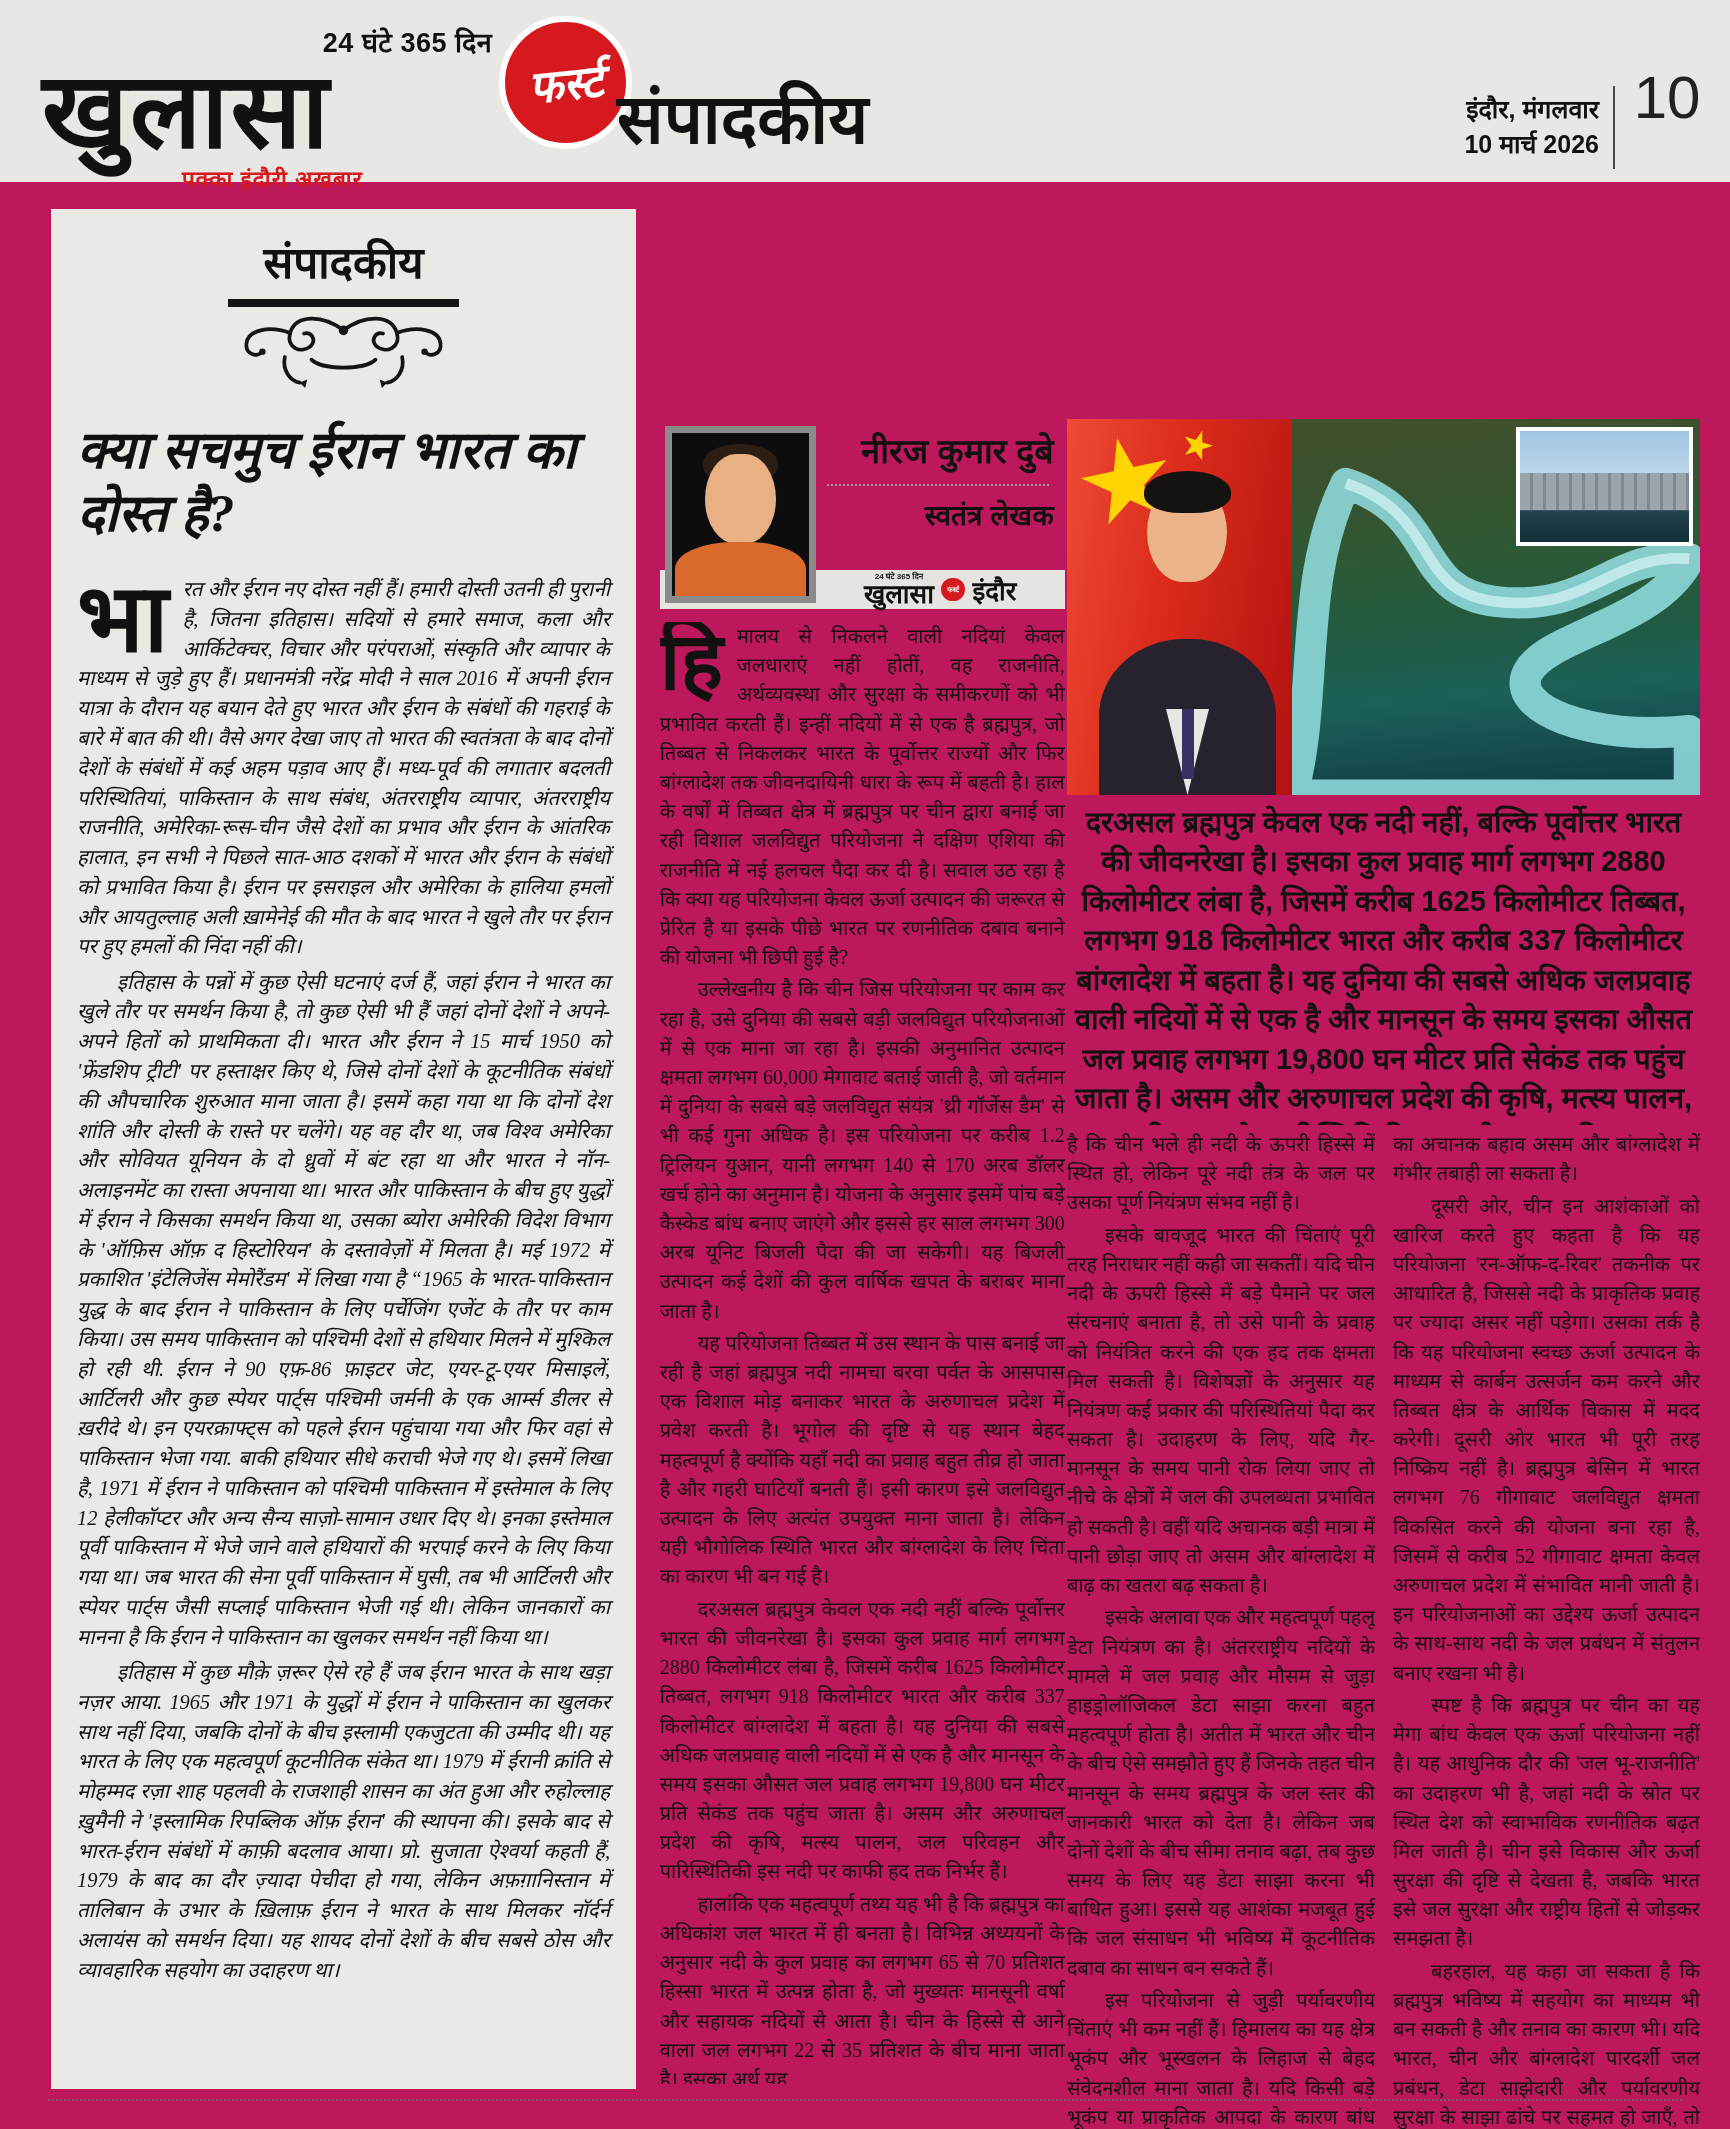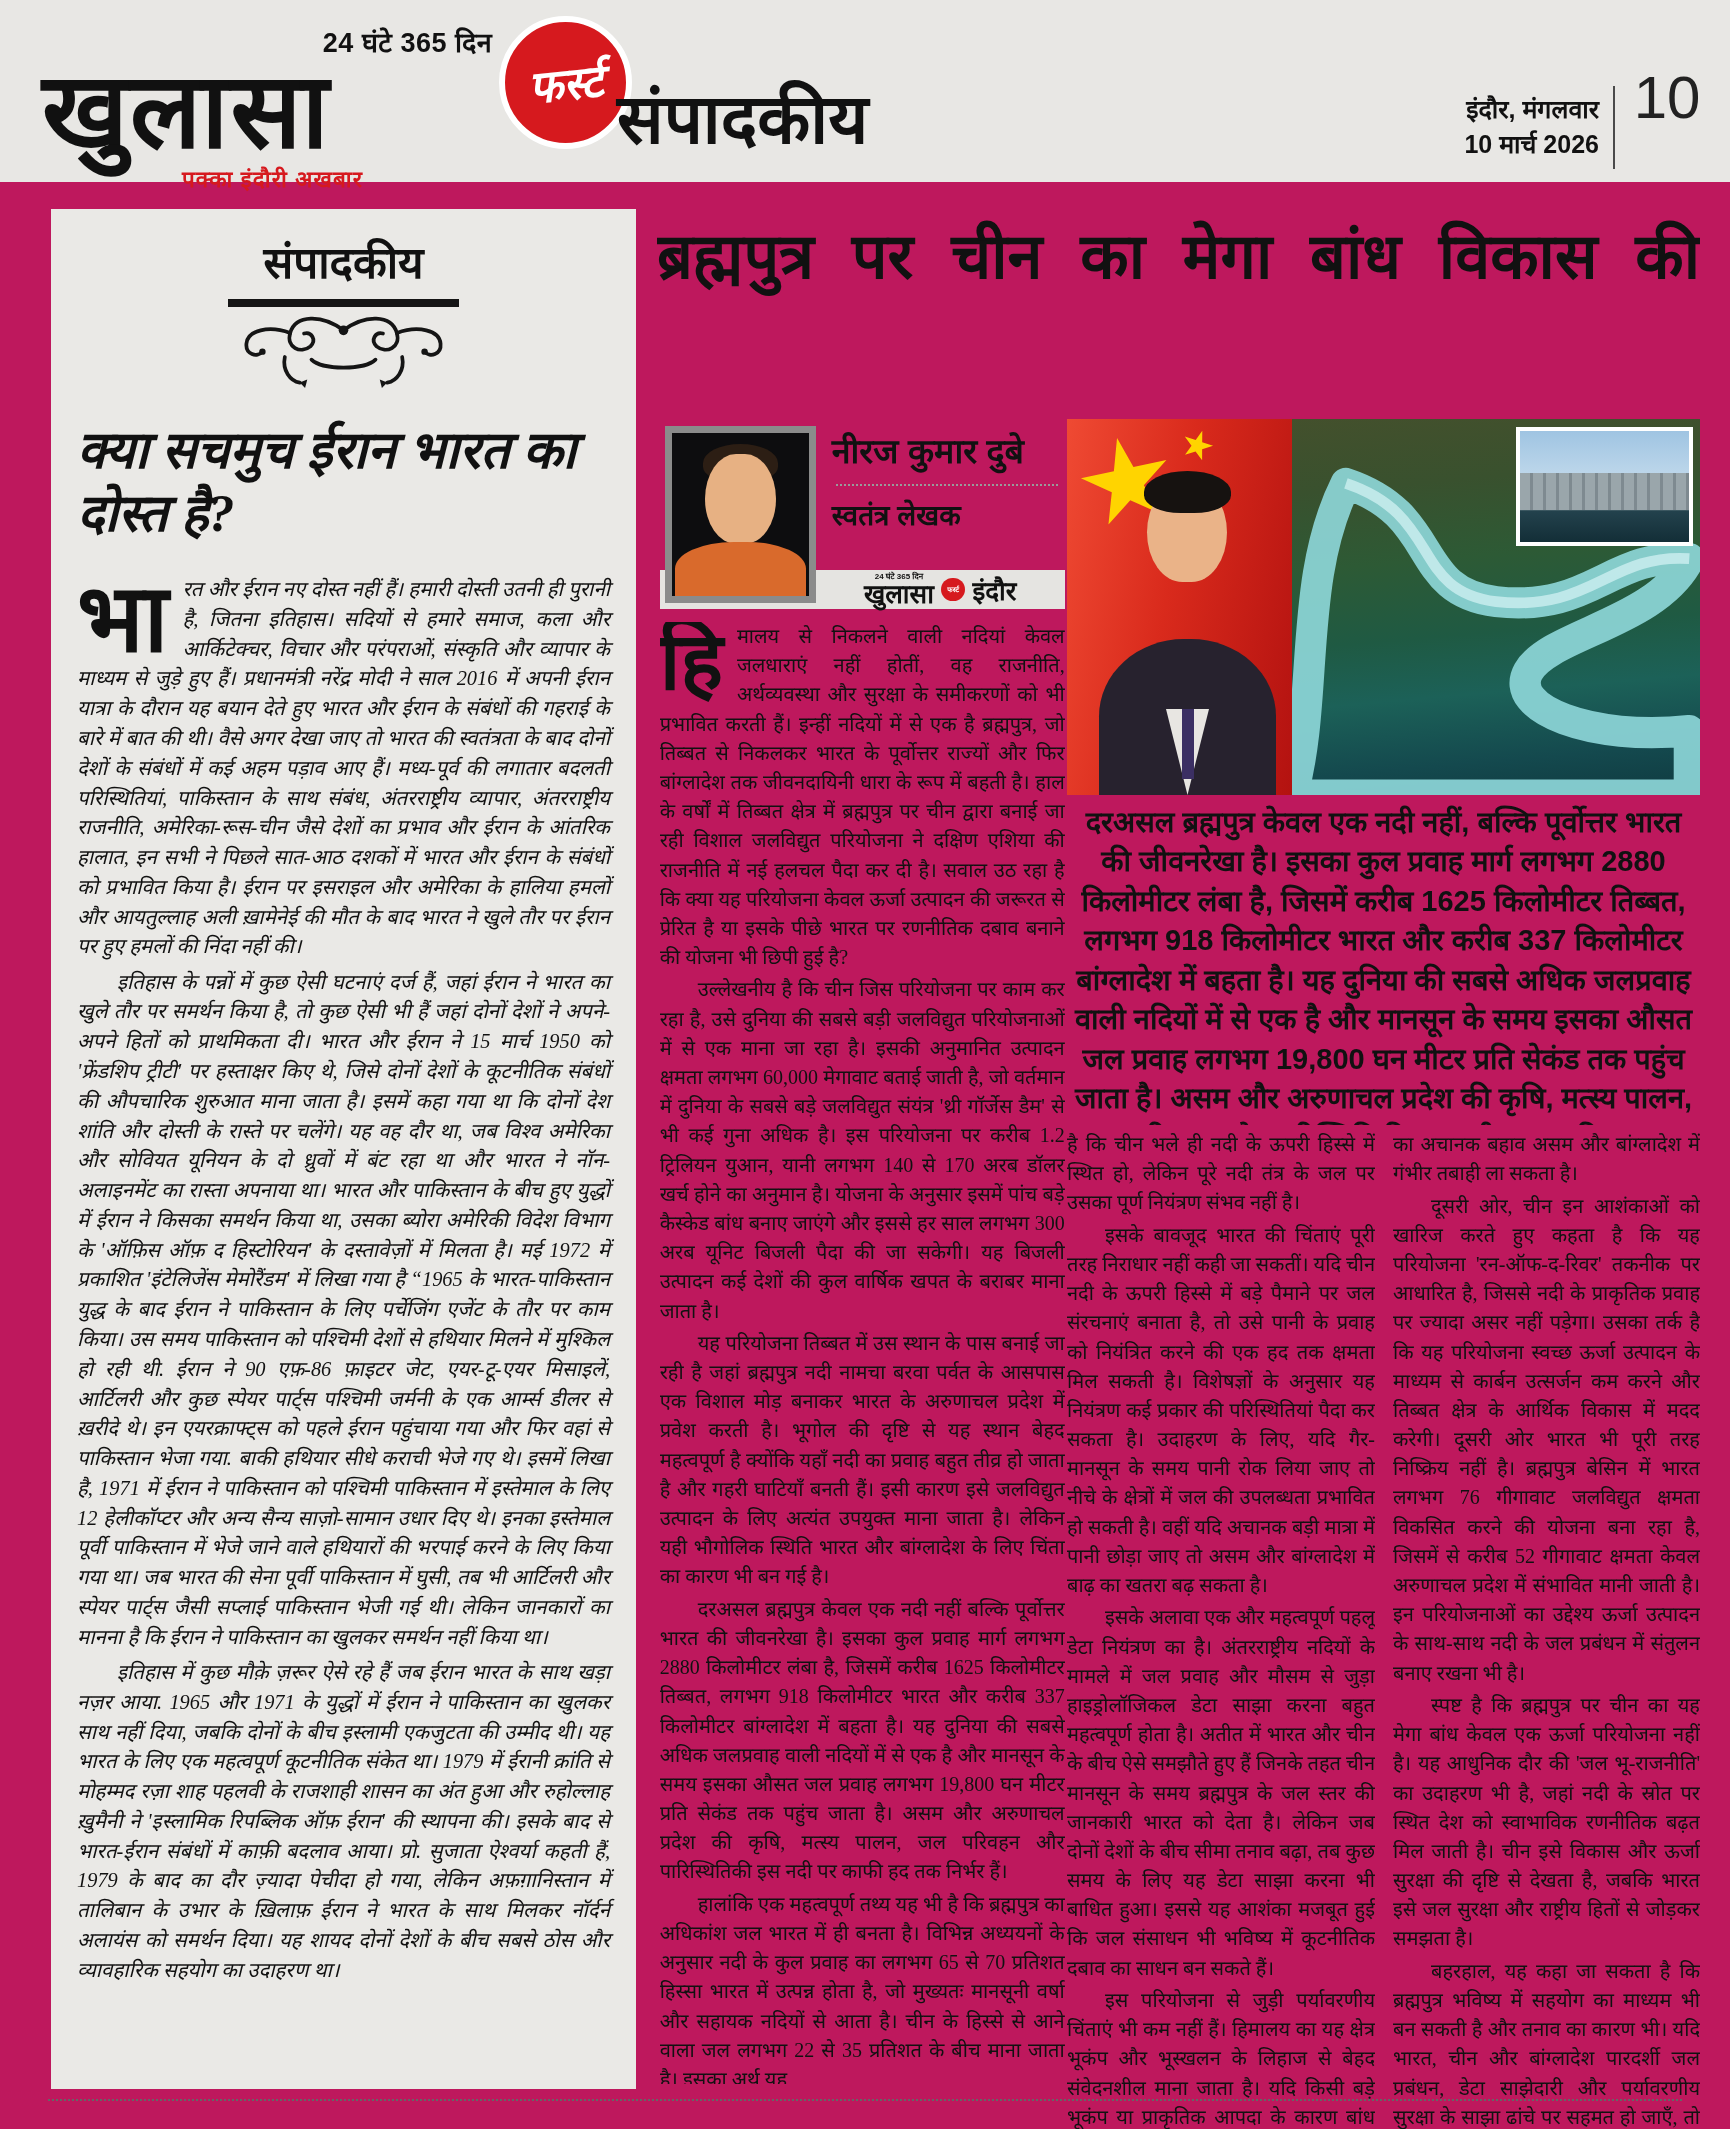--- a/index.html
+++ b/index.html
@@ -46,21 +46,21 @@
   
   .author-row{position:absolute;left:2.7px;top:210px;width:405px;height:187px;}
   .author-photo{position:absolute;left:5.4px;top:4.3px;width:151px;height:177px;
                 border:7.5px solid #8b8b8b;box-sizing:border-box;background:#0d0d0f;overflow:hidden;z-index:2;}
   .ap-face{position:absolute;left:33px;top:20.4px;width:71px;height:90px;background:#e7b183;
            border-radius:48%/55%;}
   .ap-hair{position:absolute;left:31px;top:10.7px;width:75px;height:38px;background:#2c1e14;
            border-radius:50% 50% 40% 40%;}
   .ap-shirt{position:absolute;left:3.2px;bottom:-4.3px;width:131px;height:59px;background:#d96a2c;
            border-radius:45% 45% 0 0;}
-  .author-meta{position:absolute;left:172px;top:5.4px;width:231px;text-align:left;}
+  .author-meta{position:absolute;left:163px;top:5.4px;width:231px;text-align:right;}
   .author-name{font-family:"Liberation Sans",sans-serif;font-weight:900;font-size:34px;}
   .author-rule{border-top:2.7px dotted #9a9a9a;margin:10.7px 4.3px 8.6px;}
   .author-role{font-family:"Liberation Sans",sans-serif;font-weight:700;font-size:28px;}
   .brand-strip{position:absolute;left:0;bottom:0;width:100%;height:39px;background:#e5e4e1;
            display:flex;align-items:center;justify-content:center;gap:7.5px;padding-left:156px;
            box-sizing:border-box;z-index:1;}
   .brand-khulasa{display:flex;flex-direction:column;align-items:center;line-height:1;}
   .brand-tag{font-family:"Liberation Sans",sans-serif;font-weight:700;font-size:8px;}
   .brand-word{font-family:"Liberation Sans",sans-serif;font-weight:900;font-size:26px;}
   .brand-badge{width:23.6px;height:23.6px;border-radius:50%;background:#d6191e;color:#fff;display:flex;
@@ -154,21 +154,20 @@
       <p>
         <span class="dropcap">भा</span><span>रत और ईरान नए दोस्त नहीं हैं। हमारी दोस्ती उतनी ही पुरानी है, जितना इतिहास। सदियों से हमारे समाज, कला और आर्किटेक्चर, विचार और परंपराओं, संस्कृति और व्यापार के माध्यम से जुड़े हुए हैं। प्रधानमंत्री नरेंद्र मोदी ने साल 2016 में अपनी ईरान यात्रा के दौरान यह बयान देते हुए भारत और ईरान के संबंधों की गहराई के बारे में बात की थी। वैसे अगर देखा जाए तो भारत की स्वतंत्रता के बाद दोनों देशों के संबंधों में कई अहम पड़ाव आए हैं। मध्य-पूर्व की लगातार बदलती परिस्थितियां, पाकिस्तान के साथ संबंध, अंतरराष्ट्रीय व्यापार, अंतरराष्ट्रीय राजनीति, अमेरिका-रूस-चीन जैसे देशों का प्रभाव और ईरान के आंतरिक हालात, इन सभी ने पिछले सात-आठ दशकों में भारत और ईरान के संबंधों को प्रभावित किया है। ईरान पर इसराइल और अमेरिका के हालिया हमलों और आयतुल्लाह अली ख़ामेनेई की मौत के बाद भारत ने खुले तौर पर ईरान पर हुए हमलों की निंदा नहीं की।</span>
       </p>
       <p class="indent">इतिहास के पन्नों में कुछ ऐसी घटनाएं दर्ज हैं, जहां ईरान ने भारत का खुले तौर पर समर्थन किया है, तो कुछ ऐसी भी हैं जहां दोनों देशों ने अपने-अपने हितों को प्राथमिकता दी। भारत और ईरान ने 15 मार्च 1950 को 'फ्रेंडशिप ट्रीटी' पर हस्ताक्षर किए थे, जिसे दोनों देशों के कूटनीतिक संबंधों की औपचारिक शुरुआत माना जाता है। इसमें कहा गया था कि दोनों देश शांति और दोस्ती के रास्ते पर चलेंगे। यह वह दौर था, जब विश्व अमेरिका और सोवियत यूनियन के दो ध्रुवों में बंट रहा था और भारत ने नॉन-अलाइनमेंट का रास्ता अपनाया था। भारत और पाकिस्तान के बीच हुए युद्धों में ईरान ने किसका समर्थन किया था, उसका ब्योरा अमेरिकी विदेश विभाग के 'ऑफ़िस ऑफ़ द हिस्टोरियन' के दस्तावेज़ों में मिलता है। मई 1972 में प्रकाशित 'इंटेलिजेंस मेमोरैंडम' में लिखा गया है “1965 के भारत-पाकिस्तान युद्ध के बाद ईरान ने पाकिस्तान के लिए पर्चेजिंग एजेंट के तौर पर काम किया। उस समय पाकिस्तान को पश्चिमी देशों से हथियार मिलने में मुश्किल हो रही थी. ईरान ने 90 एफ़-86 फ़ाइटर जेट, एयर-टू-एयर मिसाइलें, आर्टिलरी और कुछ स्पेयर पार्ट्स पश्चिमी जर्मनी के एक आर्म्स डीलर से ख़रीदे थे। इन एयरक्राफ्ट्स को पहले ईरान पहुंचाया गया और फिर वहां से पाकिस्तान भेजा गया. बाकी हथियार सीधे कराची भेजे गए थे। इसमें लिखा है, 1971 में ईरान ने पाकिस्तान को पश्चिमी पाकिस्तान में इस्तेमाल के लिए 12 हेलीकॉप्टर और अन्य सैन्य साज़ो-सामान उधार दिए थे। इनका इस्तेमाल पूर्वी पाकिस्तान में भेजे जाने वाले हथियारों की भरपाई करने के लिए किया गया था। जब भारत की सेना पूर्वी पाकिस्तान में घुसी, तब भी आर्टिलरी और स्पेयर पार्ट्स जैसी सप्लाई पाकिस्तान भेजी गई थी। लेकिन जानकारों का मानना है कि ईरान ने पाकिस्तान का खुलकर समर्थन नहीं किया था।</p>
       <p class="indent">इतिहास में कुछ मौक़े ज़रूर ऐसे रहे हैं जब ईरान भारत के साथ खड़ा नज़र आया. 1965 और 1971 के युद्धों में ईरान ने पाकिस्तान का खुलकर साथ नहीं दिया, जबकि दोनों के बीच इस्लामी एकजुटता की उम्मीद थी। यह भारत के लिए एक महत्वपूर्ण कूटनीतिक संकेत था। 1979 में ईरानी क्रांति से मोहम्मद रज़ा शाह पहलवी के राजशाही शासन का अंत हुआ और रुहोल्लाह ख़ुमैनी ने 'इस्लामिक रिपब्लिक ऑफ़ ईरान' की स्थापना की। इसके बाद से भारत-ईरान संबंधों में काफ़ी बदलाव आया। प्रो. सुजाता ऐश्वर्या कहती हैं, 1979 के बाद का दौर ज़्यादा पेचीदा हो गया, लेकिन अफ़ग़ानिस्तान में तालिबान के उभार के ख़िलाफ़ ईरान ने भारत के साथ मिलकर नॉर्दर्न अलायंस को समर्थन दिया। यह शायद दोनों देशों के बीच सबसे ठोस और व्यावहारिक सहयोग का उदाहरण था।</p>
     </div>
   </div>
 
   <div class="article">
     <div class="headline">
-      <div>ब्रह्मपुत्र पर चीन का मेगा बांध विकास की</div>
     </div>
 
     <div class="author-row">
       <div class="brand-strip">
         <span class="brand-khulasa">
           <span class="brand-tag">24 घंटे 365 दिन</span>
           <span class="brand-word">खुलासा</span>
         </span>
         <span class="brand-badge">फर्स्ट</span>
         <span class="brand-city">इंदौर</span>

